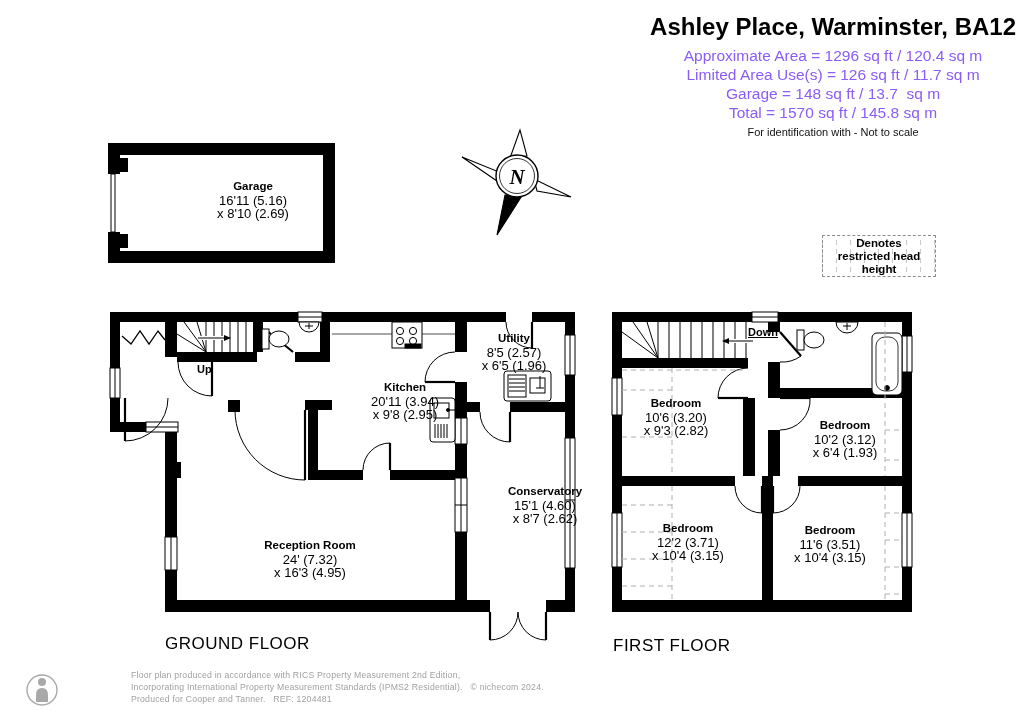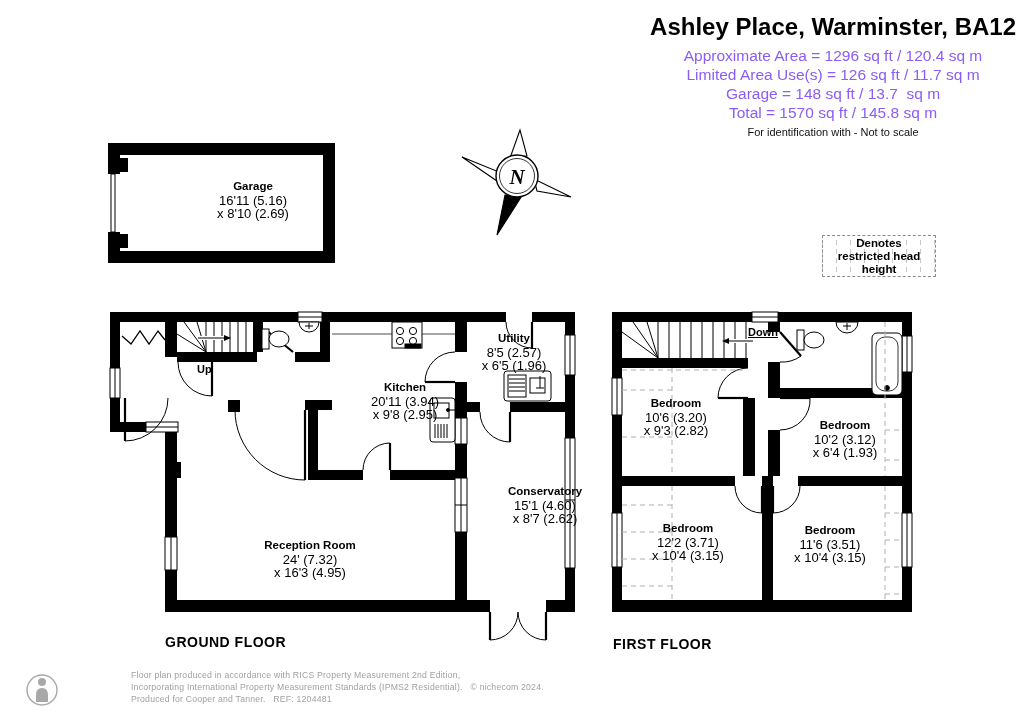--- a/index.html
+++ b/index.html
@@ -10,21 +10,21 @@
   svg.plan{position:absolute;left:0;top:0;}
   
   .title-block{position:absolute;top:14px;right:8px;text-align:center;}
   .prop-title{font-size:24px;font-weight:bold;letter-spacing:0px;line-height:1.1;margin-bottom:6px;}
   .area-line{font-size:15.5px;line-height:19px;white-space:pre;color:#8b5cf6;}
   .disclaimer{font-size:11px;margin-top:4px;color:#111;}
   
   .room-label{position:absolute;transform:translateX(-50%);text-align:center;line-height:13.5px;white-space:nowrap;}
   .room-name{font-size:11.5px;font-weight:bold;}
   .room-dim{font-size:13px;}
-  .floor-label{position:absolute;font-size:14px;font-weight:bold;letter-spacing:.5px;}
+  .floor-label{position:absolute;font-size:17px;font-weight:normal;letter-spacing:.5px;}
   .stair-label{position:absolute;font-size:11px;font-weight:bold;}
   
   .legend-box{
     position:absolute;left:822px;top:235px;width:112px;height:40px;
     border:1.5px dashed #8c8c8c;
     background:
       repeating-linear-gradient(180deg,#ffffff 0 4px,rgba(255,255,255,0) 4px 9px),
       repeating-linear-gradient(90deg,rgba(0,0,0,0) 0 13px,#c9c9c9 13px 14px);
     display:flex;align-items:center;justify-content:center;text-align:center;
   }

